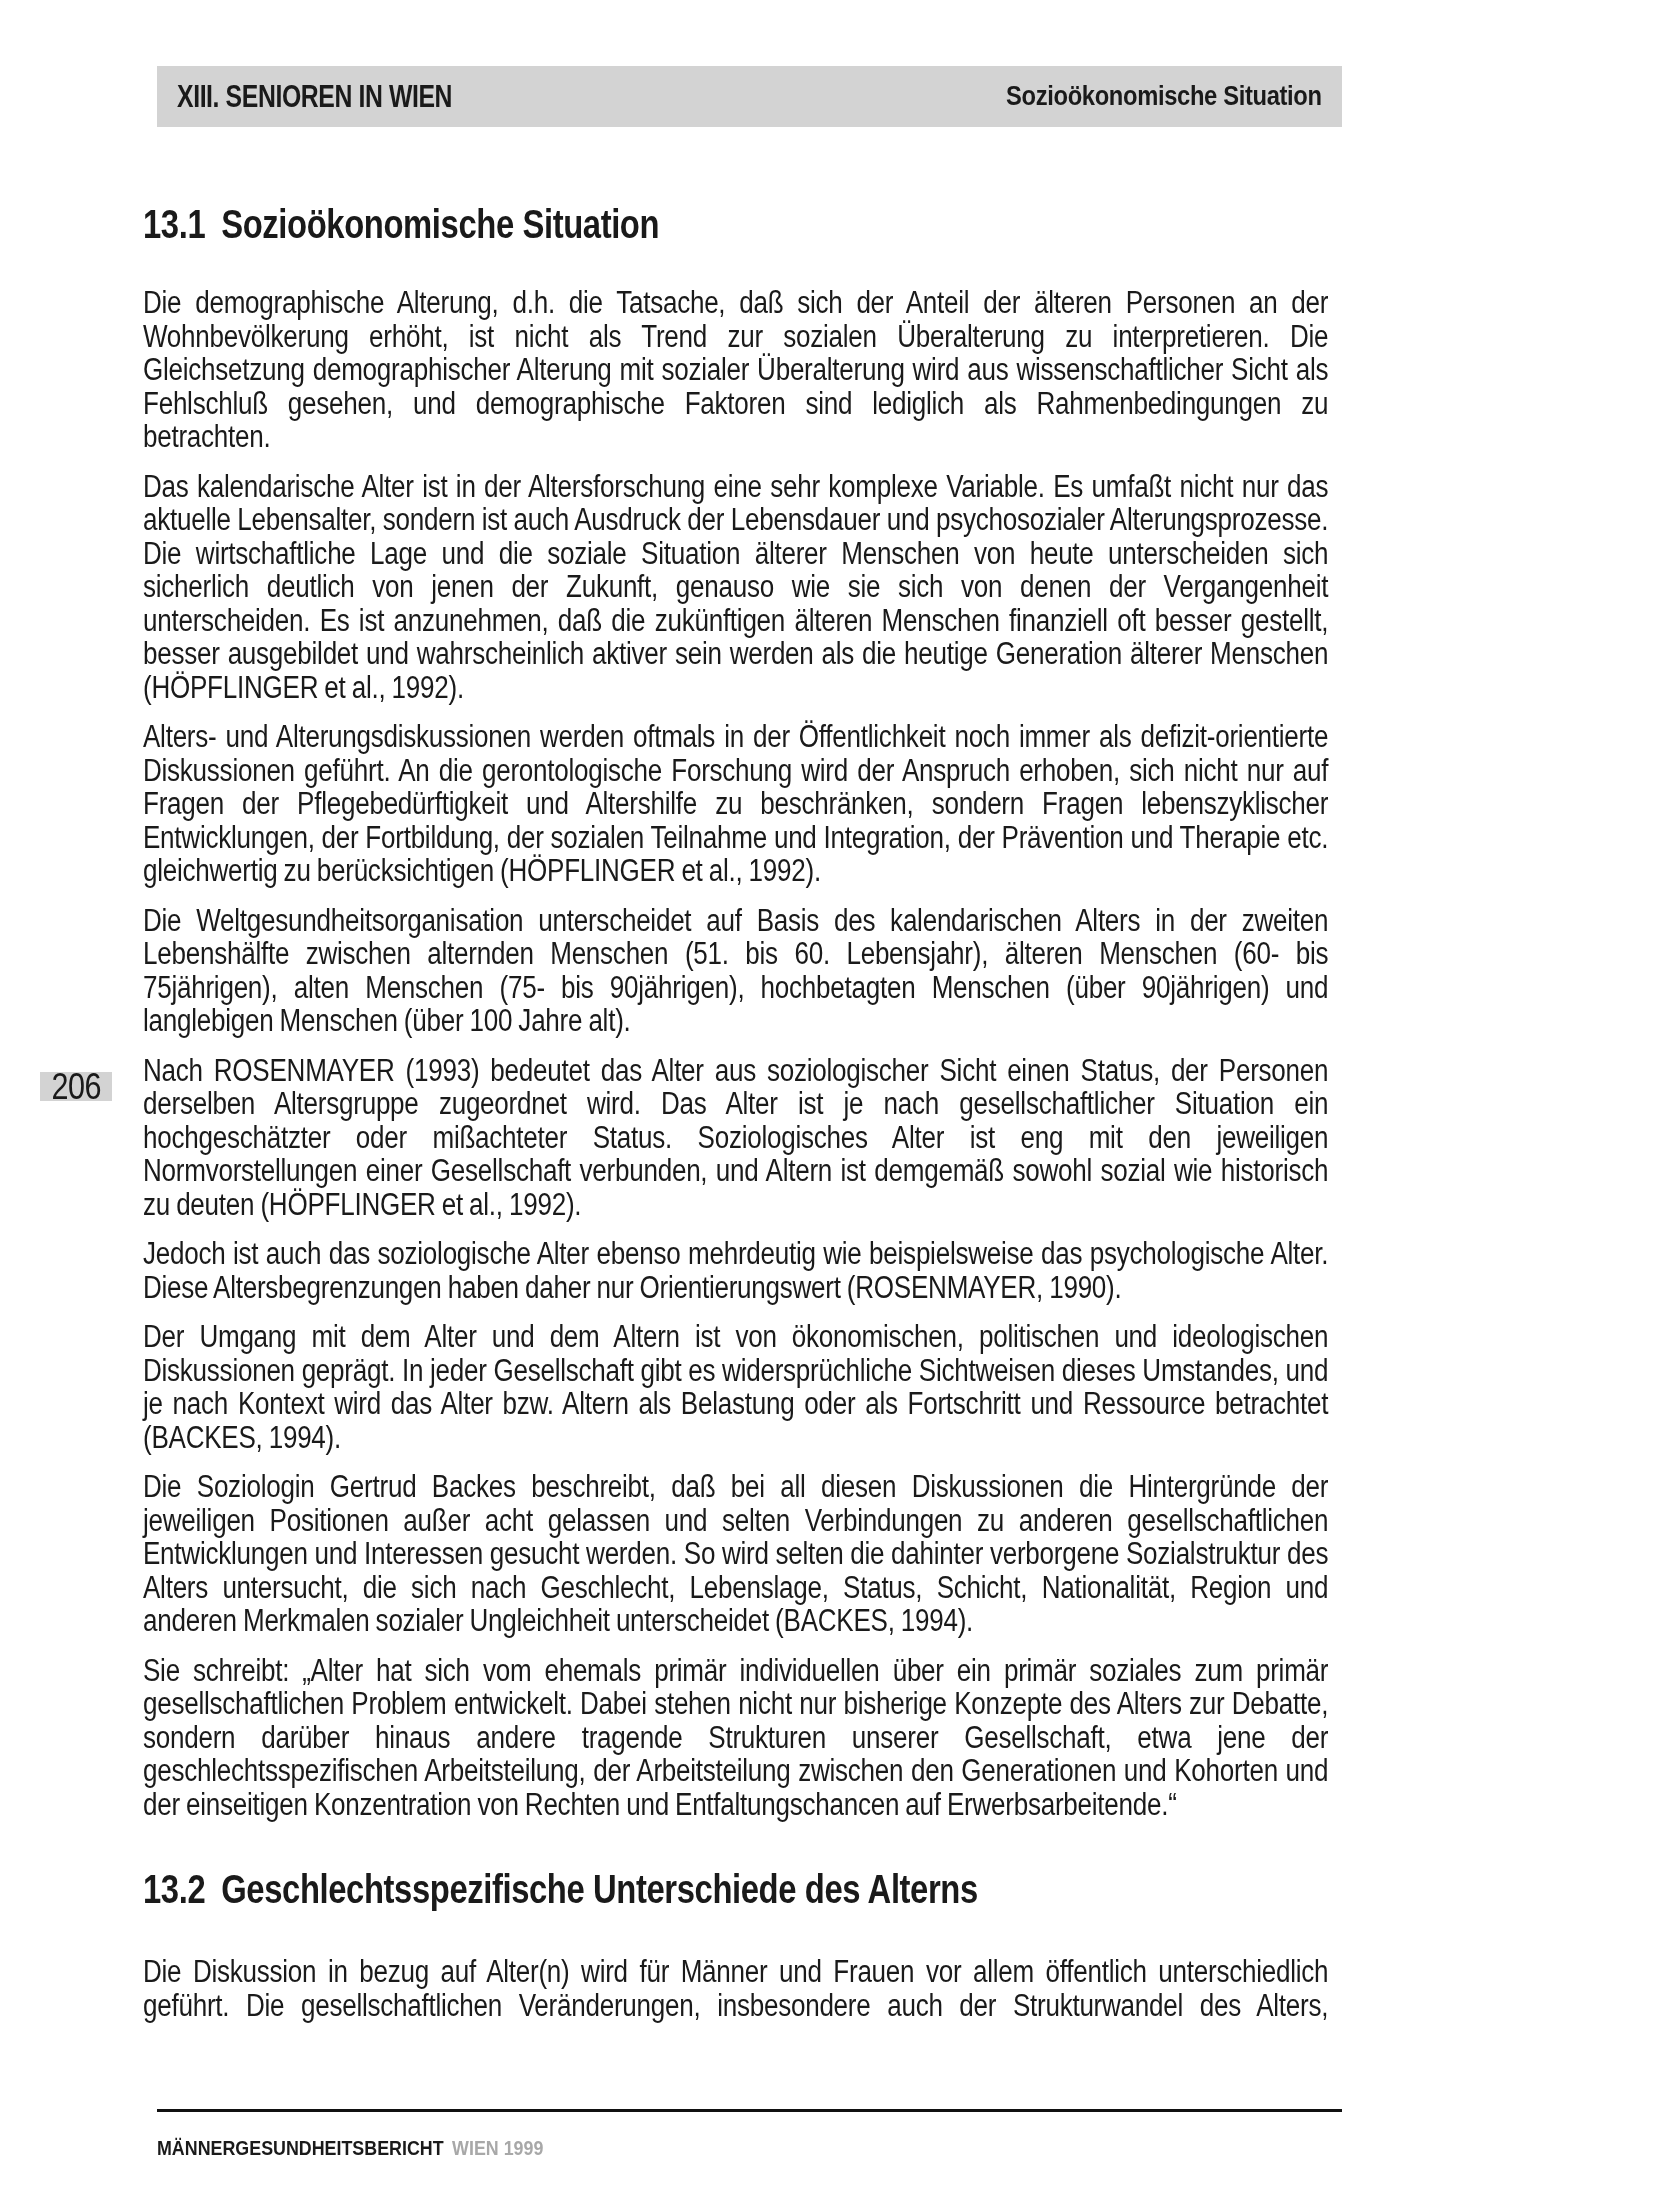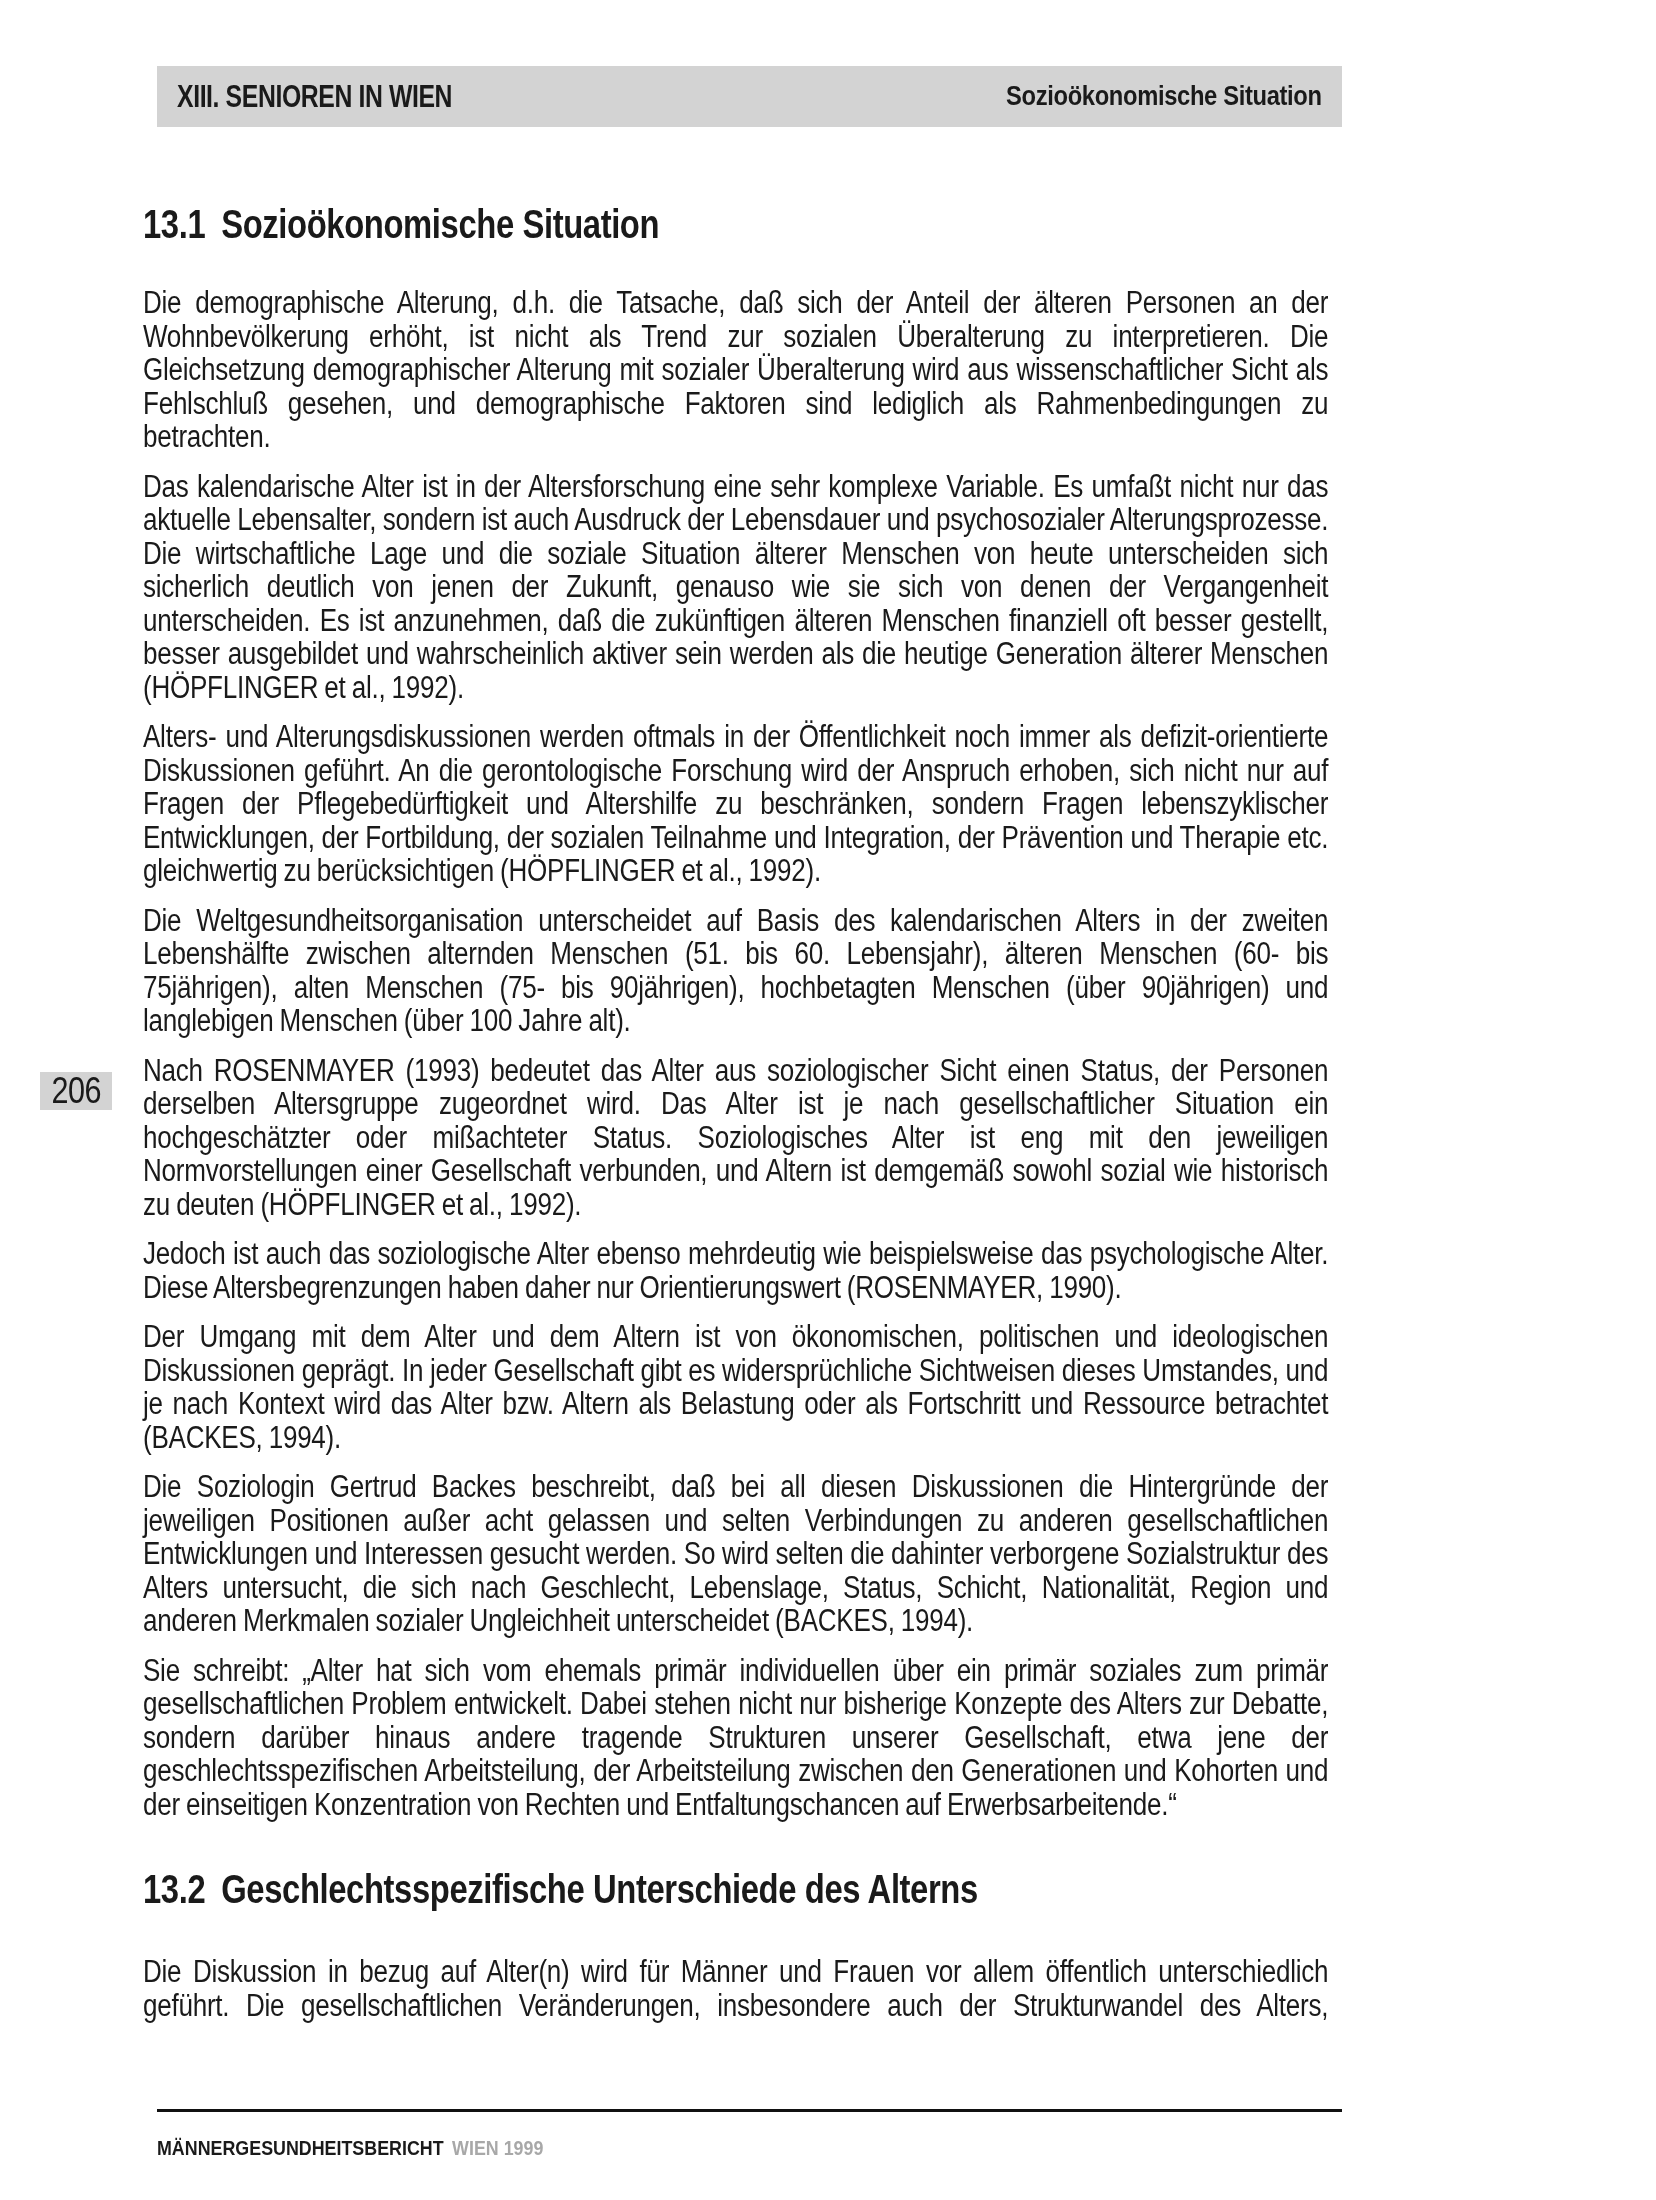--- a/index.html
+++ b/index.html
@@ -16,21 +16,21 @@
   .chapter-bar .left-label{
     font-weight:bold;font-size:31px;letter-spacing:-0.5px;white-space:nowrap;
     transform:scaleX(0.80);transform-origin:left center;
   }
   .chapter-bar .right-label{
     font-weight:bold;font-size:27px;letter-spacing:-0.4px;white-space:nowrap;
     transform:scaleX(0.88);transform-origin:right center;
   }
   
   .pagenum-box{
-    position:absolute;left:40px;top:1072px;width:72px;height:38px;
+    position:absolute;left:40px;top:1072px;width:72px;height:29px;
     background:#d3d3d3;display:flex;align-items:center;justify-content:center;
   }
   .pagenum-box span{
     font-size:36px;font-weight:500;letter-spacing:-0.5px;
     transform:scaleX(0.85);transform-origin:center center;
   }
   
   .content{position:absolute;left:143px;top:200px;width:1185px;}
   .sec-heading{
     margin:0 0 38px 0;font-size:41px;line-height:48px;font-weight:bold;

